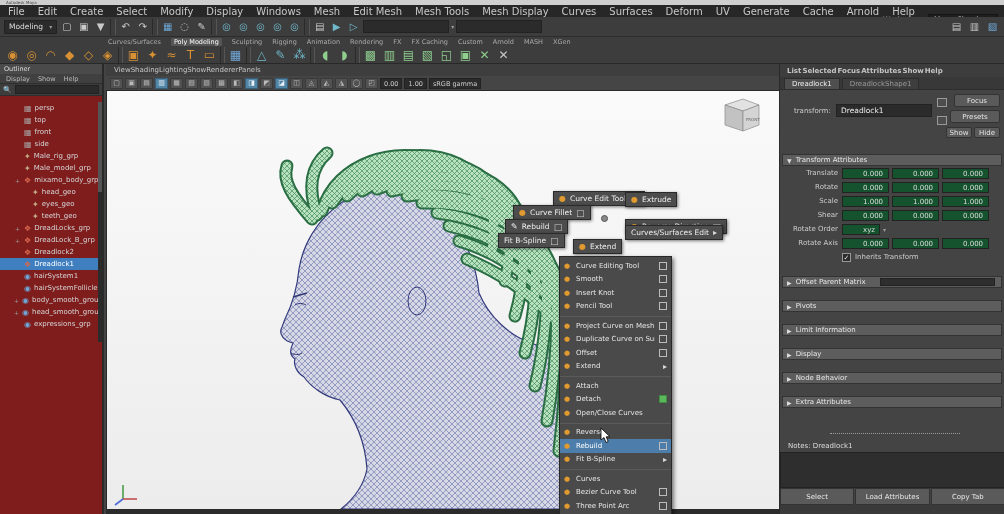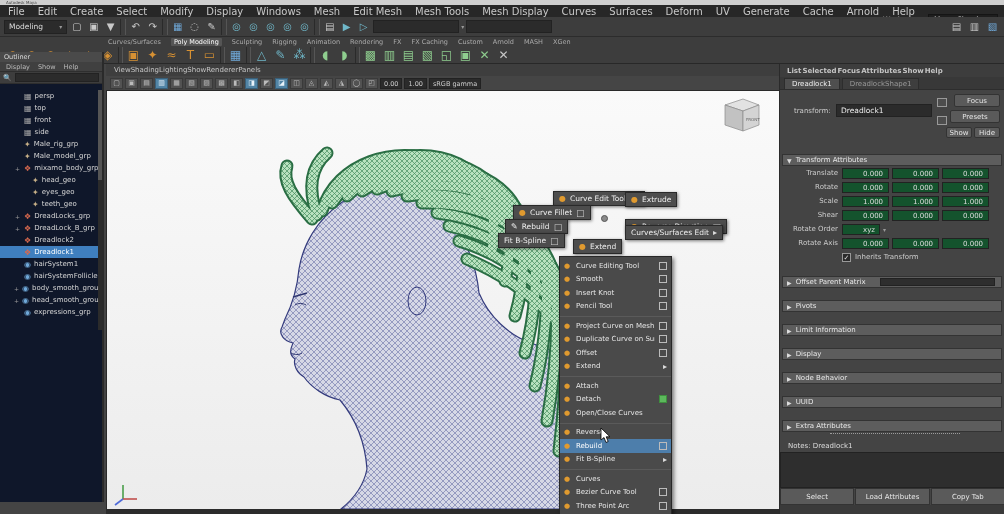--- a/index.html
+++ b/index.html
@@ -18,21 +18,21 @@
   #menubar .mi { color:#c8c8c8; font-size:10px; white-space:nowrap; }
   #workspace { position:absolute; right:6px; top:0; height:28px; display:flex; align-items:center; gap:4px; }
   #workspace .lbl { font-size:7.5px; color:#bbb; }
   #workspace .val { background:#1e1e1e; border:1px solid #151515; color:#ddd; font-size:7.5px;
     padding:0 10px 0 5px; height:10px; line-height:9px; min-width:70px; }
 
   
   #statusline { left:0; top:17px; width:1004px; height:20px; background:#3d3d3d;
     border-bottom:1px solid #2c2c2c; display:flex; align-items:center; padding:0 4px; gap:2px; }
   .dd { background:#2b2b2b; border:1px solid #222; height:14px; line-height:12px;
-    padding:0 4px; font-size:7.5px; color:#ddd; display:flex; align-items:center; gap:16px; }
+    padding:0 4px; font-size:7.5px; color:#ddd; display:flex; align-items:center; gap:6px; }
   .caret { font-size:6px; color:#999; }
   .sl-ic { width:15px; height:15px; display:inline-flex; align-items:center; justify-content:center;
     font-size:10px; }
   .sl-ic.divider { width:6px; height:16px; border-left:1px solid #2a2a2a; border-right:1px solid #555; }
   .sl-field { background:#2b2b2b; border:1px solid #222; width:86px; height:13px; }
   #sl-right { margin-left:auto; display:flex; align-items:center; gap:3px; }
   [data-color="orange"]{ color:#d79133; } [data-color="green"]{ color:#8fce8f; }
   [data-color="teal"]{ color:#6fb7c9; } [data-color="blue"]{ color:#6fa8d8; }
   [data-color="light"]{ color:#c9c9c9; }
 
@@ -41,21 +41,21 @@
     display:flex; align-items:center; gap:10px; padding-left:108px; }
   #shelftabs .st { font-size:6.5px; color:#aaa; white-space:nowrap; }
   #shelftabs .st.active { background:#555; color:#fff; padding:0 3px; border-radius:1px; }
   #shelf { left:0; top:46px; width:1004px; height:18px; background:#3d3d3d;
     border-bottom:1px solid #282828; display:flex; align-items:center; gap:2px; padding-left:4px; }
   .sh-ic { width:17px; height:16px; display:inline-flex; align-items:center; justify-content:center;
     font-size:12px; line-height:16px; }
   .sh-ic.divider { width:5px; height:16px; border-left:1px solid #2a2a2a; border-right:1px solid #565656; }
 
   
-  #outliner { left:0; top:52px; width:104px; height:450px; background:#0f172a; border-right:2px solid #2a2a2a; }
+  #outliner { left:0; top:64px; width:104px; height:450px; background:#7f1d1d; border-right:2px solid #2a2a2a; }
   #outliner .ptabs { height:10px; background:#4a4a4a; font-size:6.5px; color:#ddd; display:flex; gap:8px;
      padding-left:4px; align-items:center; }
   #outliner .pmenus { height:10px; display:flex; gap:8px; padding-left:6px; align-items:center;
      background:#404040; border-bottom:1px solid #2e2e2e; }
   #outliner .pmenus span { font-size:6.5px; color:#bbb; }
   #outliner .search { height:12px; display:flex; align-items:center; gap:3px; padding:1px 3px;
      background:#3d3d3d; border-bottom:1px solid #2e2e2e; }
   #outliner .search .box { flex:1; height:9px; background:#2b2b2b; border:1px solid #222; }
   #ol-tree { position:relative; height:416px; overflow:hidden; padding-top:6px; }
   .ol-row { height:12px; display:flex; align-items:center; gap:3px; padding-left:14px; font-size:7px; color:#d5d5d5; }
@@ -754,25 +754,20 @@
         <span>Display</span>
 
       </div>
       <div class="ae-sec">
         <span class="tri">▶</span>
         <span>Node Behavior</span>
 
       </div>
       <div class="ae-sec">
         <span class="tri">▶</span>
-        <span>UUID</span>
-
-      </div>
-      <div class="ae-sec">
-        <span class="tri">▶</span>
         <span>Extra Attributes</span>
 
       </div>
 
     <div id="ae-notes-dots"></div>
     <div id="ae-notes-lbl">Notes: Dreadlock1</div>
     <div id="ae-notes"></div>
     <div id="ae-btm">
       <span class="bb">Select</span>
         <span class="bb">Load Attributes</span>

